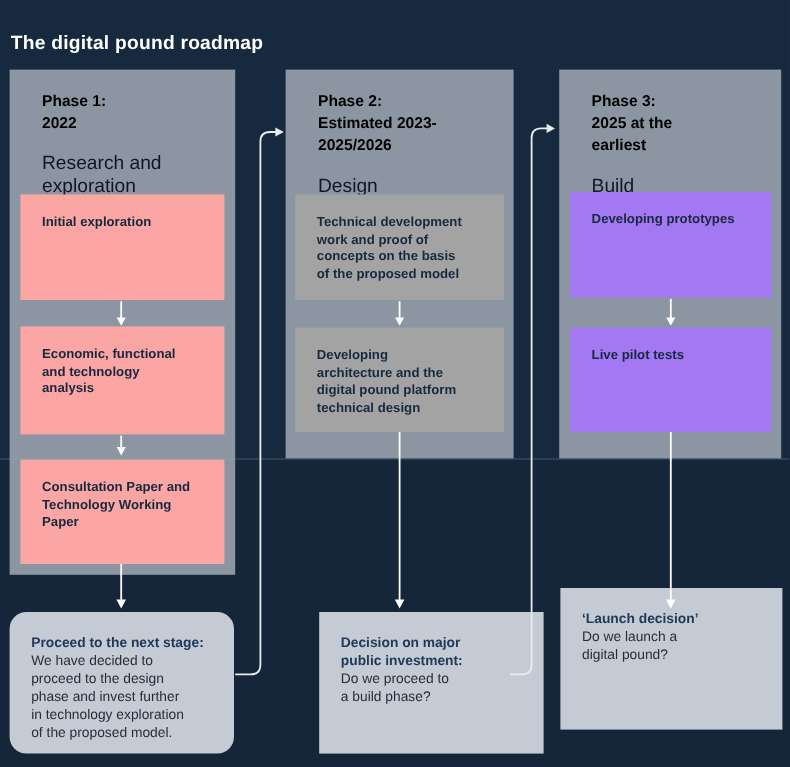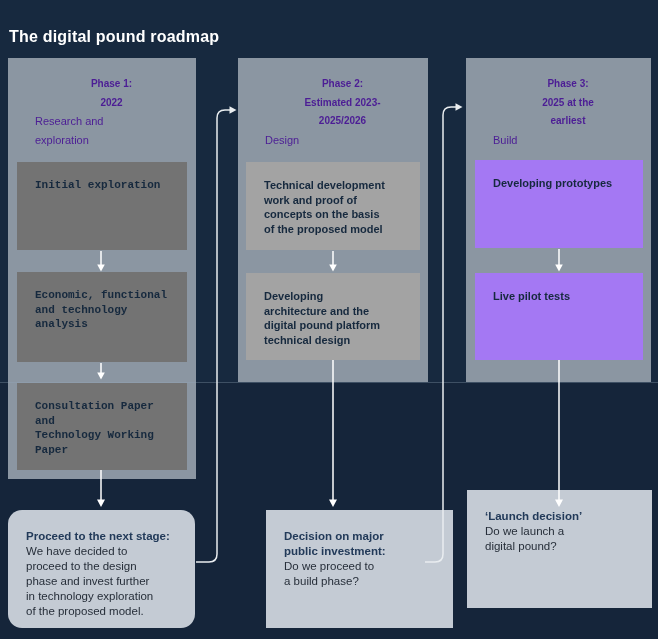--- a/index.html
+++ b/index.html
@@ -11,25 +11,25 @@
   }
   .abs{position:absolute;}
   .bg-top{left:0;top:0;width:658px;height:382px;background:#17293f;}
   .seam{left:0;top:382px;width:658px;height:1px;background:rgba(150,170,190,.32);z-index:6;}
   .page-title{left:9px;top:28px;font-size:16px;font-weight:bold;color:#ffffff;letter-spacing:.2px;z-index:4;}
   .col{background:#8b96a2;z-index:1;}
   #col1{left:8px;top:58px;width:188px;height:421px;}
   #col2{left:238px;top:58px;width:190px;height:324px;}
   #col3{left:466px;top:58px;width:185px;height:324px;}
   .phase-head{position:absolute;left:27px;top:17px;right:8px;}
-  .phase-title{font-size:10px;line-height:18.5px;font-weight:bold;color:#4c1d95;white-space:pre-line;text-align:center;}
-  .phase-sub{font-size:11px;line-height:18.5px;color:#4c1d95;white-space:pre-line;}
+  .phase-title{font-size:13px;line-height:18.5px;font-weight:bold;color:#000000;white-space:pre-line;}
+  .phase-sub{font-size:16px;line-height:18.5px;color:#0f172a;white-space:pre-line;margin-top:16px;}
   .step{z-index:3;color:#16293e;font-size:11px;line-height:14.5px;font-weight:bold;
         padding:16px 12px 0 18px;box-sizing:border-box;white-space:pre-line;}
-  .teal{background:#737373;font-family:Liberation Mono, monospace;}
+  .teal{background:#fca5a5;}
   .orange{background:#a3a3a3;}
   .purple{background:#a478f3;}
   .decision{z-index:3;background:#c4cbd4;box-sizing:border-box;padding:19px 10px 0 18px;
             font-size:11.5px;line-height:15px;}
   .decision .lead{font-weight:bold;color:#223a59;white-space:pre-line;}
   .decision .body{color:#262e39;white-space:pre-line;}
   svg.flow{left:0;top:0;z-index:7;pointer-events:none;}
 </style>
 </head>
 <body>

